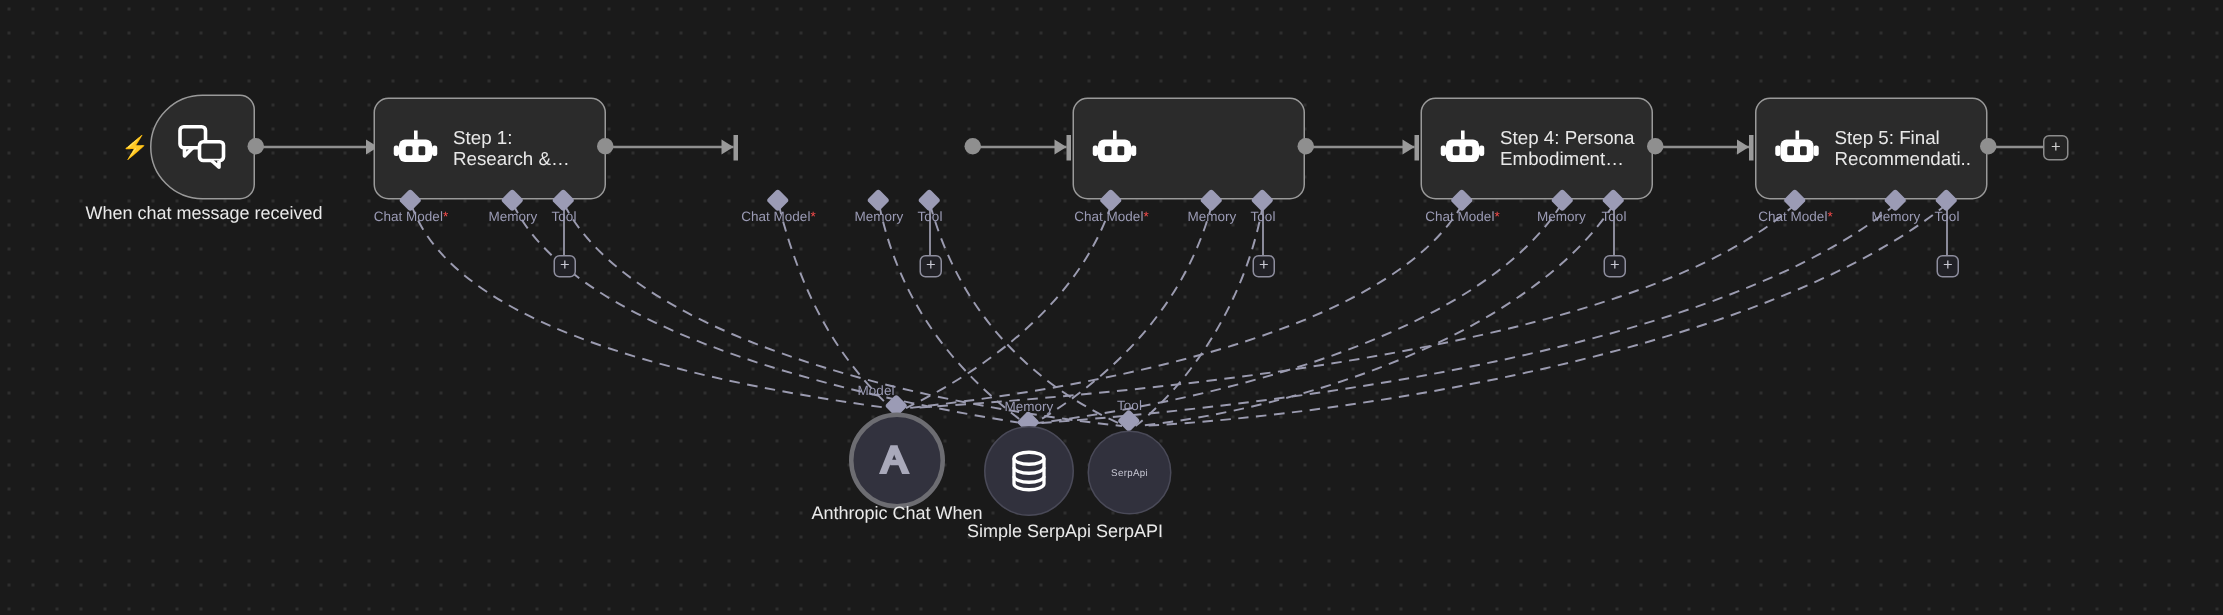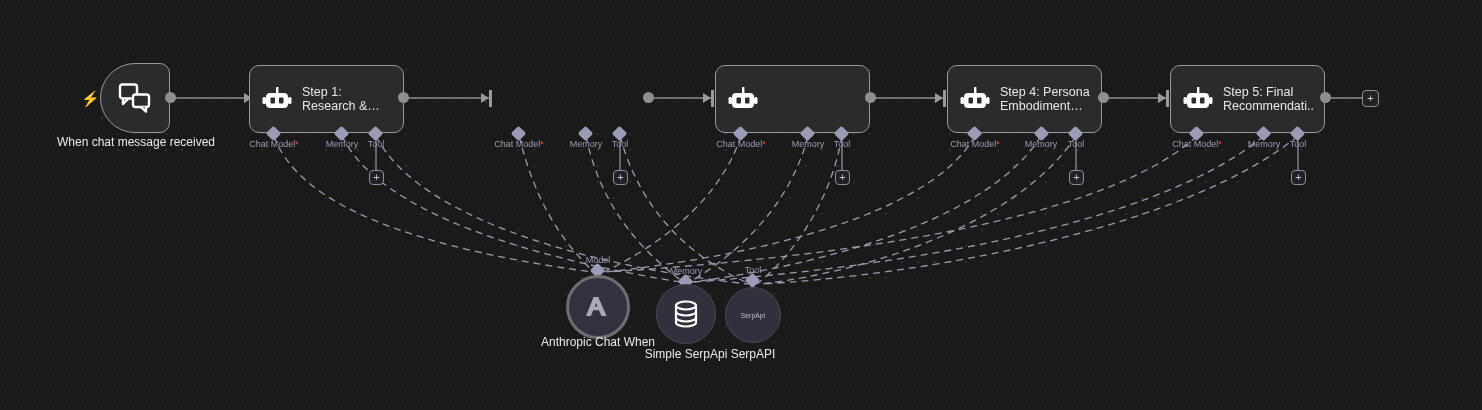--- a/index.html
+++ b/index.html
@@ -323,21 +323,21 @@
   <div class="port-diamond" style="left:1191px; top:128px;"></div>
   <div class="port-diamond" style="left:1258px; top:128px;"></div>
   <div class="port-diamond" style="left:1292px; top:128px;"></div>
   <div class="port-label" style="left:1197px; top:139px;"><span>Chat Model</span><span class="req">*</span></div>
   <div class="port-label" style="left:1264px; top:139px;">Memory</div>
   <div class="port-label" style="left:1298px; top:139px;">Tool</div>
   <div class="plus-btn" style="left:1291px; top:170px;">+</div>
 
   <div class="plus-btn end" style="left:1362px; top:90px; width:17px; height:17px; line-height:15px;">+</div>
 
-  <div class="port-label" style="left:598px; top:255px;">Model</div>
+  <div class="port-label" style="left:584px; top:255px;">Model</div>
   <div class="port-diamond" style="left:592px; top:265px;"></div>
   <div class="sub-node ring" style="left:566px; top:275px; width:64px; height:64px;">
     <svg class="anthropic-mark" width="28" height="26" viewBox="0 0 28 26">
       <path d="M2 22 L9.6 3 L14.6 3 L7 22 Z" fill="#a9a9ba"></path>
       <path d="M8.2 12.5 L17 12.5 L15.6 16.2 L9.6 16.2 Z" fill="#a9a9ba"></path>
       <path d="M14.2 3 L22.6 22 L17.4 22 L9.6 3 Z" fill="#a9a9ba"></path>
     </svg>
   </div>
   <div class="sub-label" style="left:598px; top:335px; width:120px;">Anthropic Chat When</div>
 

